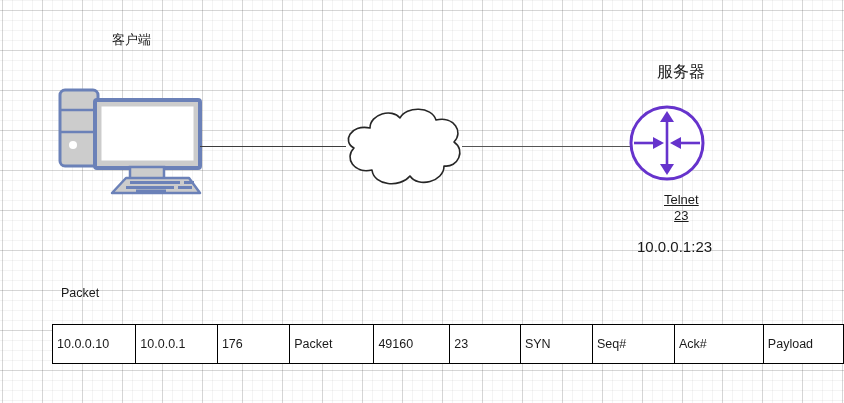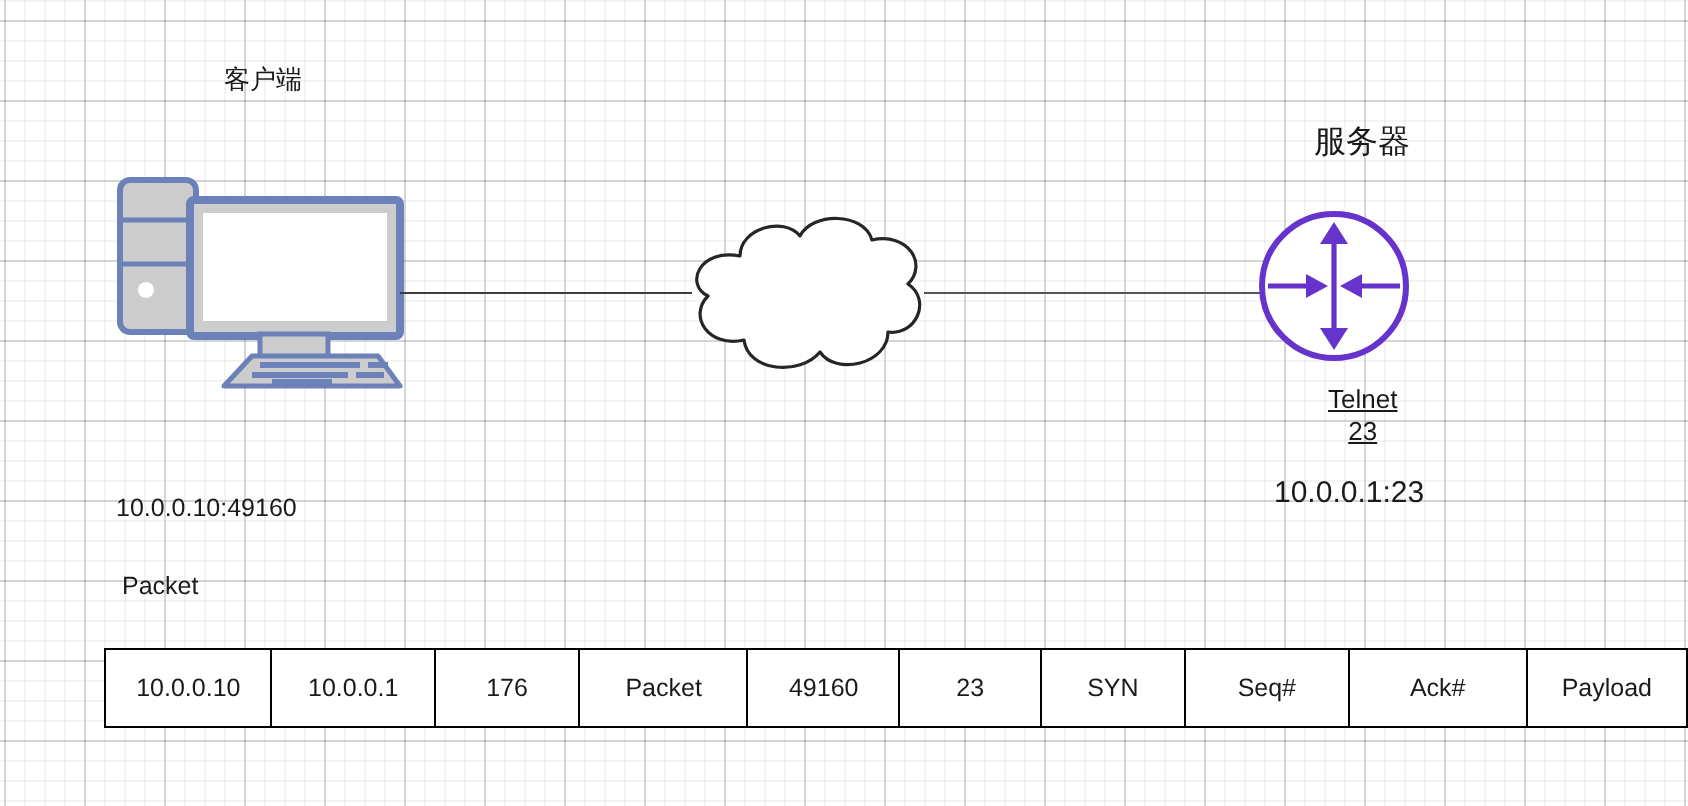--- a/index.html
+++ b/index.html
@@ -76,21 +76,20 @@
   .packet-table {
     position: absolute;
     left: 52px;
     top: 324px;
     border-collapse: collapse;
     background: #ffffff;
   }
   .packet-table td {
     border: 1px solid #000000;
     height: 38px;
-    text-align: center;
     vertical-align: middle;
     font-size: 12.5px;
     color: #1a1a1a;
     padding: 0 4px;
     background: #ffffff;
   }
 
   
   .watermark {
     position: absolute;
@@ -166,21 +165,20 @@
       <line x1="72" y1="39" x2="45" y2="39" stroke="#6633CC" stroke-width="2.6"></line>
       <path d="M 42 39 L 53 33 L 53 45 Z" fill="#6633CC"></path>
     </svg>
   </div>
 
   <div class="label label-telnet">
     <span>Telnet</span>
     <span class="t2">23</span>
   </div>
 
-  <div class="label label-clientip">10.0.0.10:49160</div>
 
   <div class="label label-serverip">10.0.0.1:23</div>
 
   <div class="label label-packet">Packet</div>
 
   <table class="packet-table">
     <tbody>
       <tr>
         <td style="width:82px">10.0.0.10</td>
         <td style="width:82px">10.0.0.1</td>

